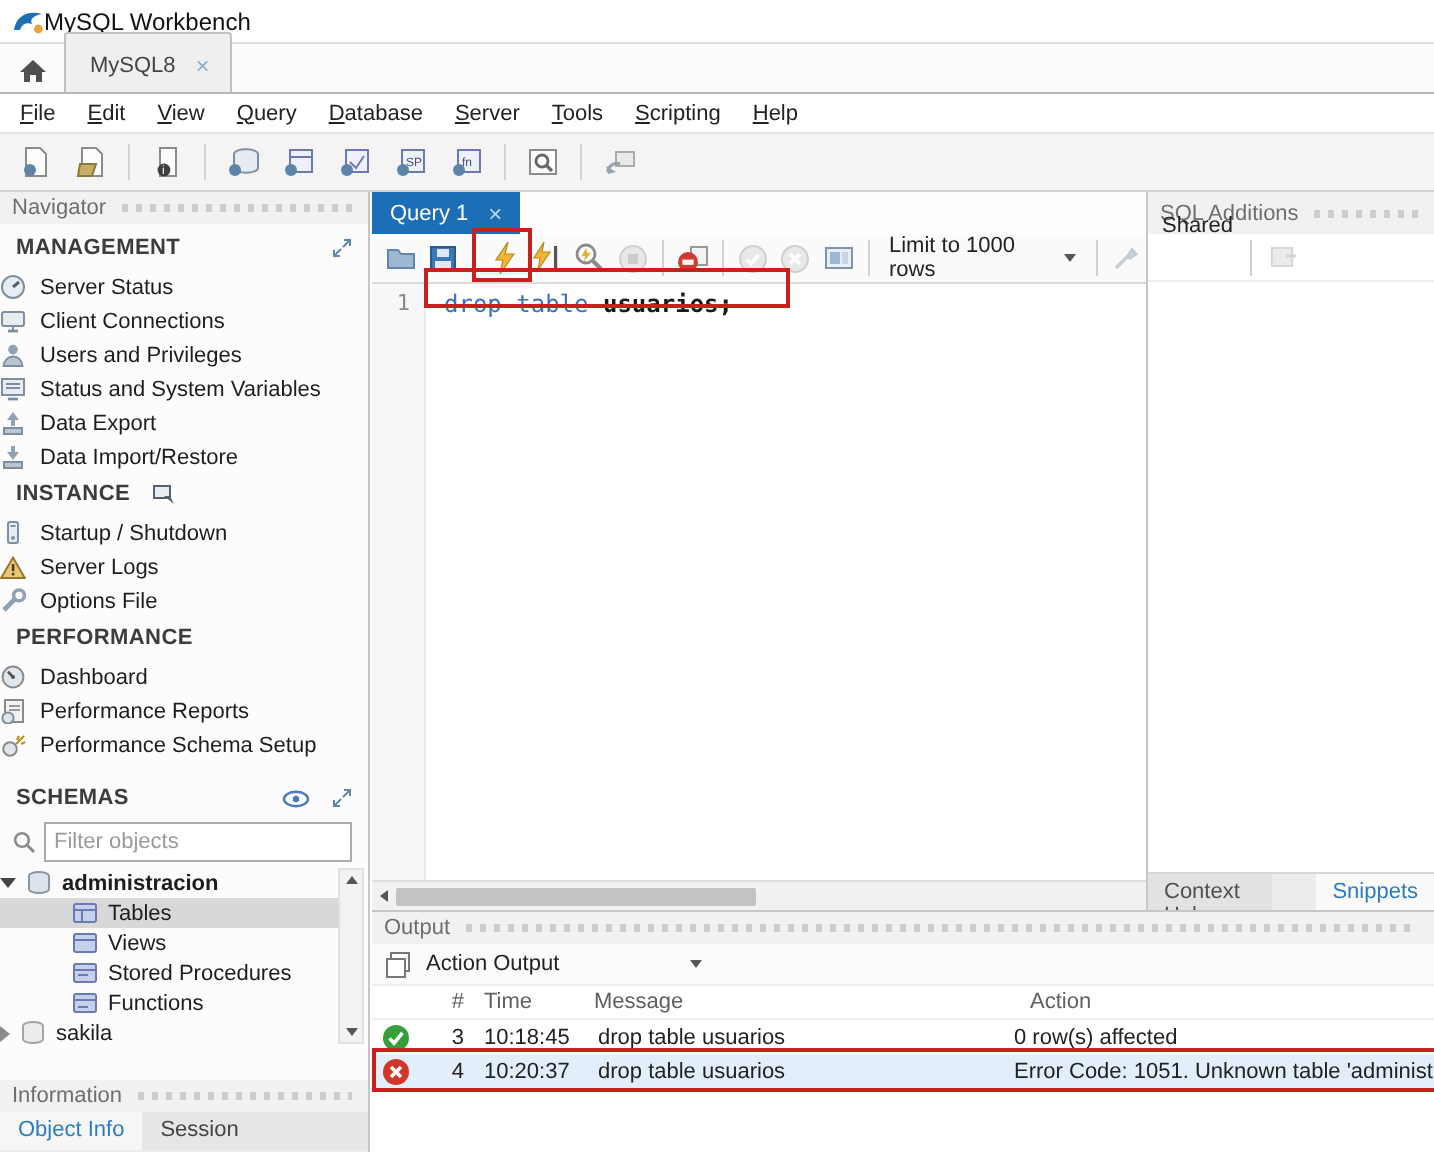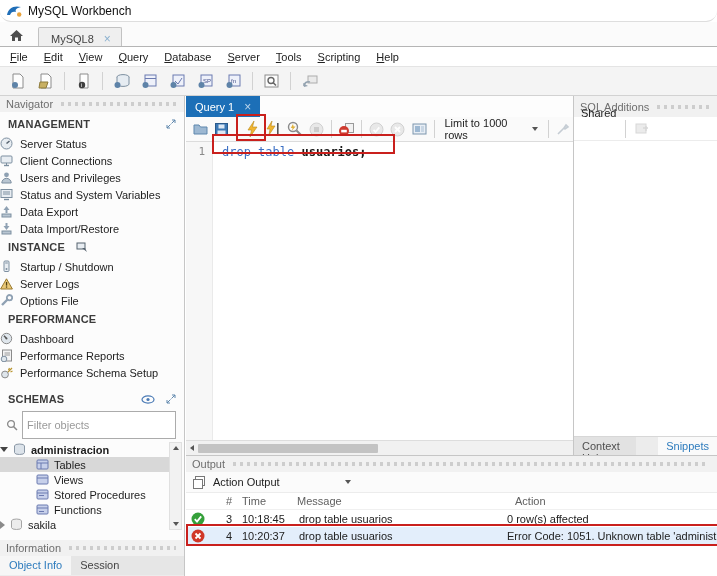--- a/index.html
+++ b/index.html
@@ -7,25 +7,25 @@
   body {
     font-family: "Liberation Sans", sans-serif;
     font-size: 11px; color:#222; background:#fff;
     position:relative; overflow:hidden;
   }
   svg { display:block; }
 
   
   .titlebar { position:absolute; left:0; top:0; width:717px; height:22px;
     background:#fff; border-bottom:1px solid #dedede;
-    display:flex; align-items:center; gap:6px; padding-left:6px; font-size:12px; color:#111;border-radius:11px; }
+    display:flex; align-items:center; padding-left:6px; font-size:12px; color:#111; }
   .tabstrip { position:absolute; left:0; top:22px; width:717px; height:25px;
     background:#fbfbfb; border-bottom:1px solid #b5b5b5; display:flex; align-items:flex-end; }
   .home-btn { width:32px; height:22px; display:flex; align-items:center; justify-content:center; }
-  .conn-tab { height:19px; margin-left:6px; padding:3px 10px 0 12px;
+  .conn-tab { height:30px; padding:3px 10px 0 12px;
     background:#efefef; border:1px solid #c2c2c2; border-bottom:none;
     border-radius:2px 2px 0 0; display:flex; gap:10px; align-items:center; color:#444; }
   .conn-tab .close { color:#8ab0cf; font-size:12px; line-height:10px; }
   .menubar { position:absolute; left:0; top:47px; width:717px; height:20px;
     background:#fff; border-bottom:1px solid #e4e4e4; display:flex; align-items:center; padding-left:2px; }
   .menu-item { display:inline-block; padding:3px 8px; color:#222; }
   .menu-item::first-letter { text-decoration:underline; }
   .maintoolbar { position:absolute; left:0; top:67px; width:717px; height:29px;
     background:#f4f4f4; border-bottom:1px solid #d2d2d2;
     display:flex; align-items:center; gap:3px; padding-left:5px; }
@@ -39,21 +39,21 @@
     background-image:repeating-linear-gradient(90deg,#cdcdcd 0 3px, transparent 3px 7px); }
 
   
   .nav { position:absolute; left:0; top:96px; width:185px; height:444px;
     background:#fcfcfc; border-right:1px solid #c6c6c6; overflow:hidden; }
   .sec-title { font-weight:bold; color:#3c3c3c; letter-spacing:.2px;
     padding:6px 8px 3px 8px; display:flex; align-items:center; gap:11px; }
   .sec-title .sp { flex:1; }
   .nav-item { height:17px; display:flex; align-items:flex-end; gap:7px; color:#1d1d1d; }
   .filter-row { display:flex; align-items:center; gap:4px; padding:3px 8px 3px 6px; }
-  .filter-input { flex:1; height:28px; border:1px solid #ababab; font-family:"Liberation Sans",sans-serif;
+  .filter-input { flex:1; height:20px; border:1px solid #ababab; font-family:"Liberation Sans",sans-serif;
     font-size:11px; padding:1px 4px; color:#333; background:#fff; }
   .filter-input::placeholder { color:#9a9a9a; }
   .tree { position:relative; }
   .tree-row { height:15px; display:flex; align-items:center; gap:5px; padding-left:0; color:#1d1d1d; }
   .tree-row.child { padding-left:36px; }
   .tree-row.selected { background:#d8d8d8; width:170px; }
   .tree-row.root b { font-weight:bold; }
   .tree-scroll { position:absolute; right:2px; top:0px; width:13px; height:88px;
     background:#f2f2f2; border:1px solid #e0e0e0; display:flex; flex-direction:column;
     justify-content:space-between; align-items:center; padding:3px 0; }

